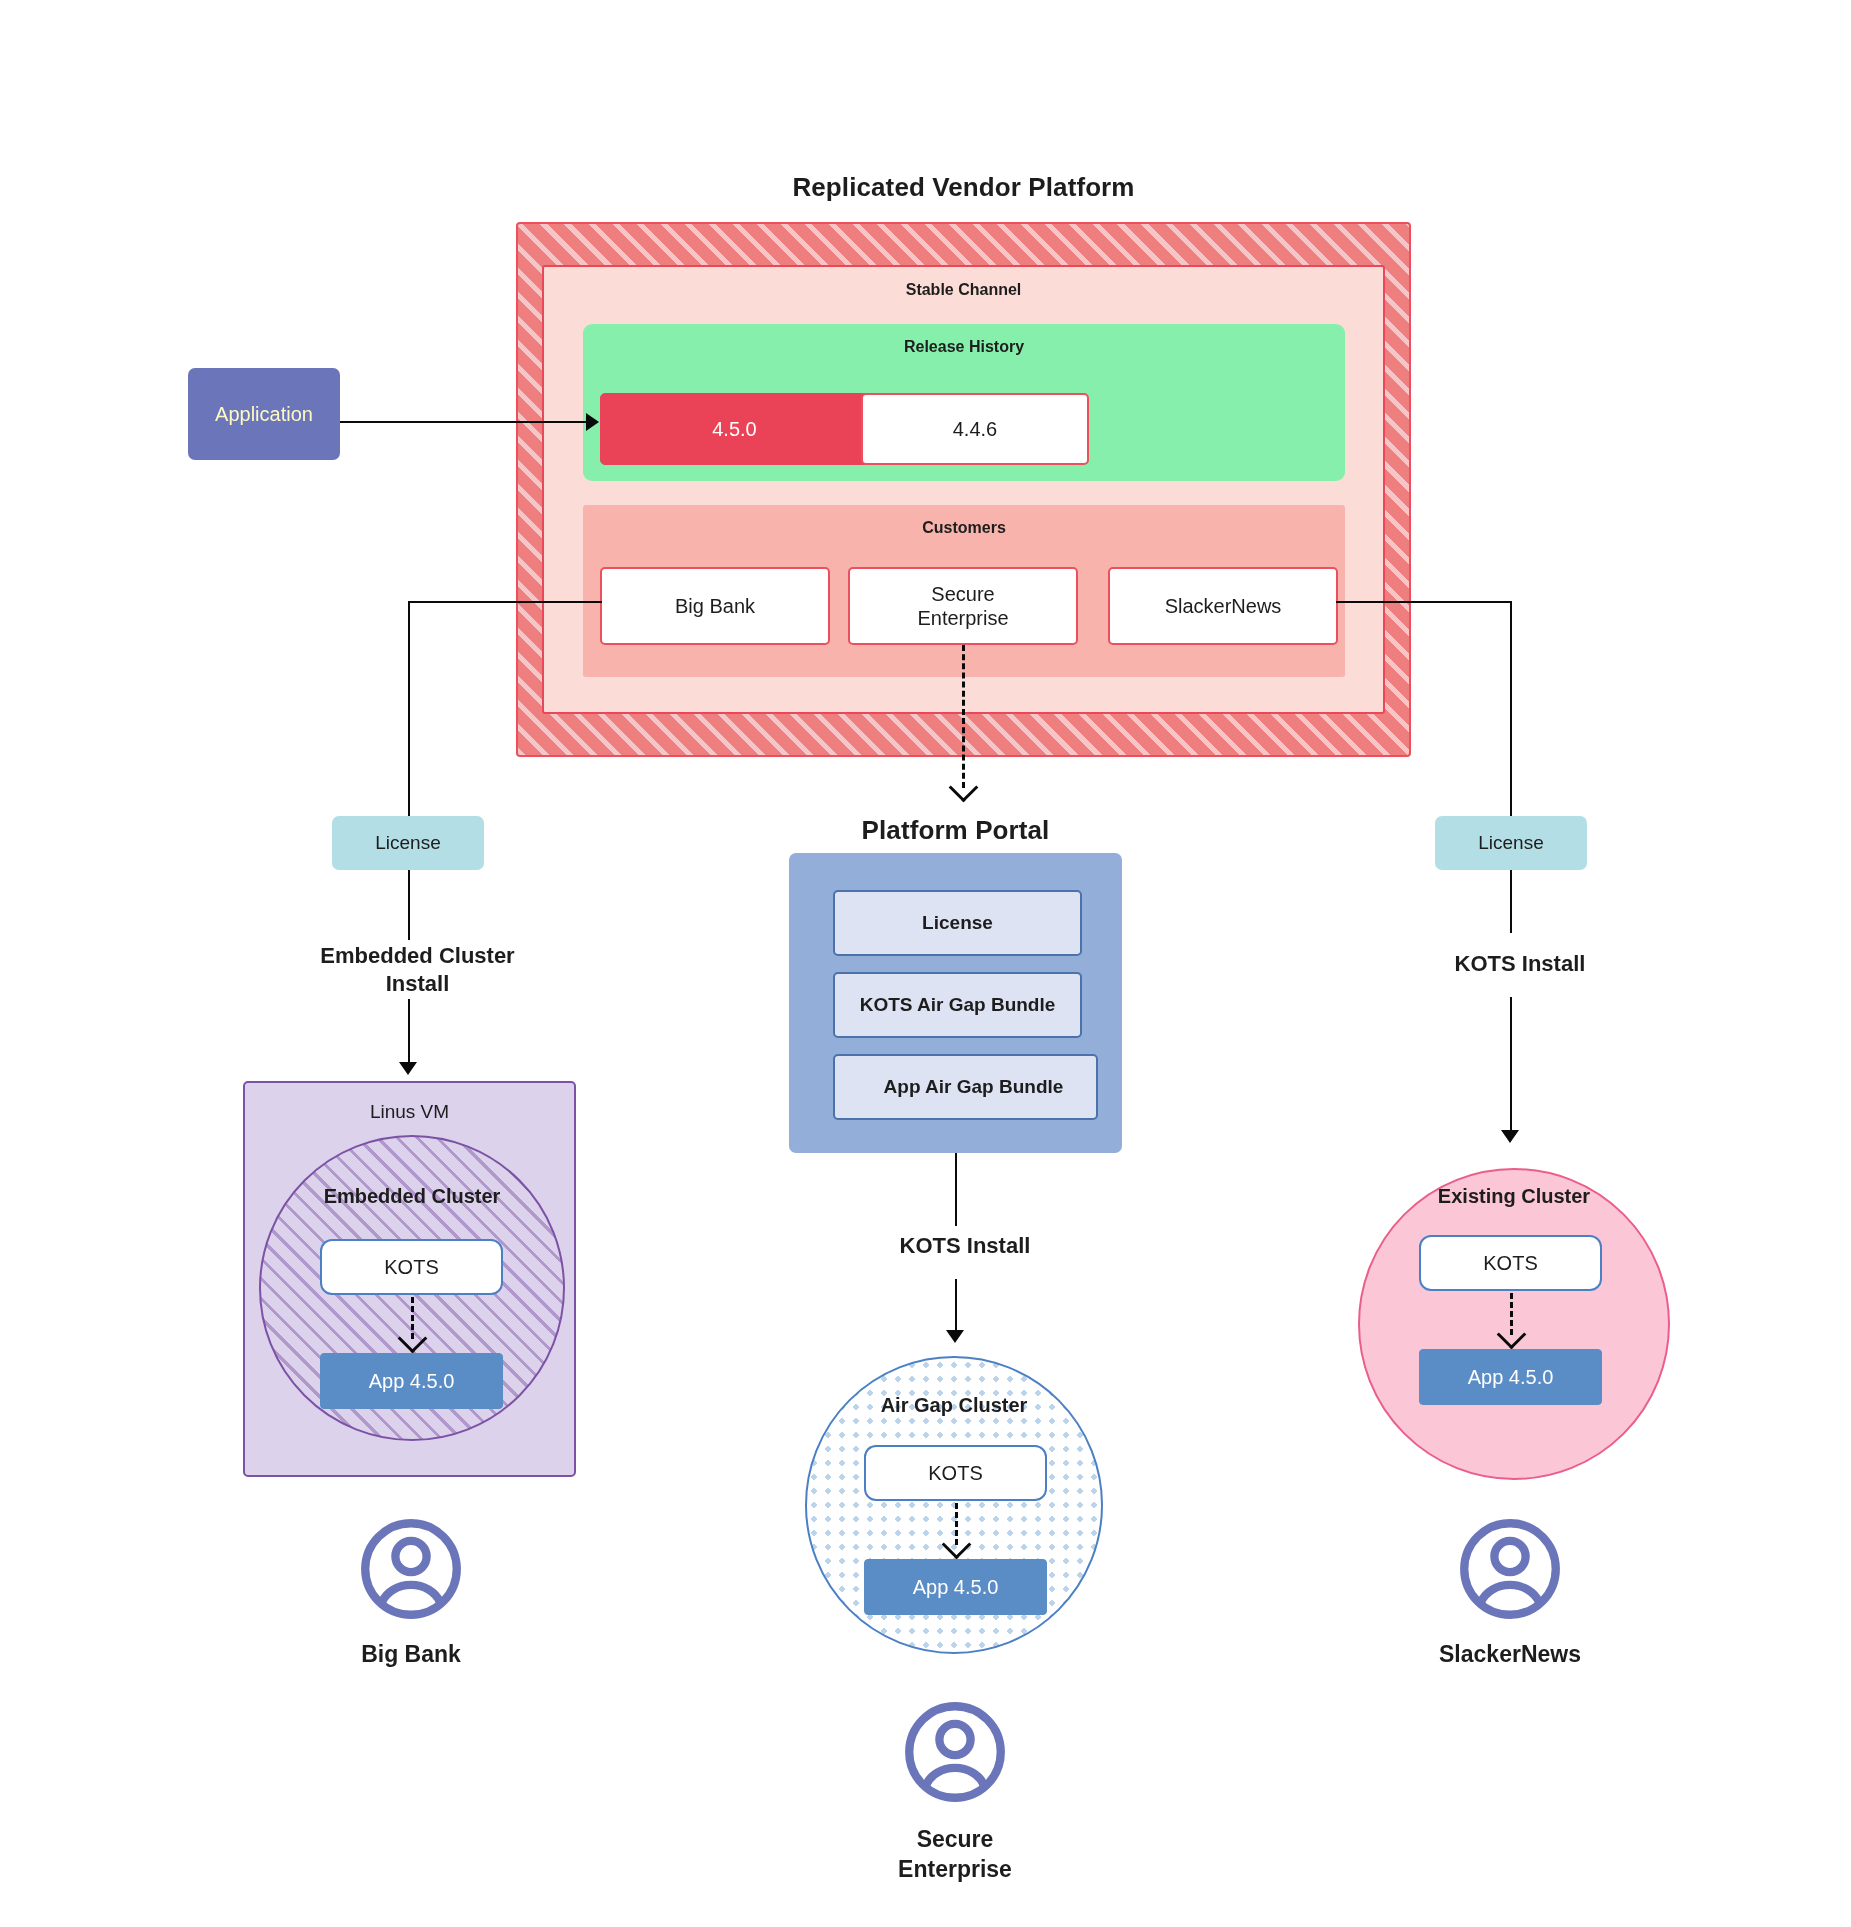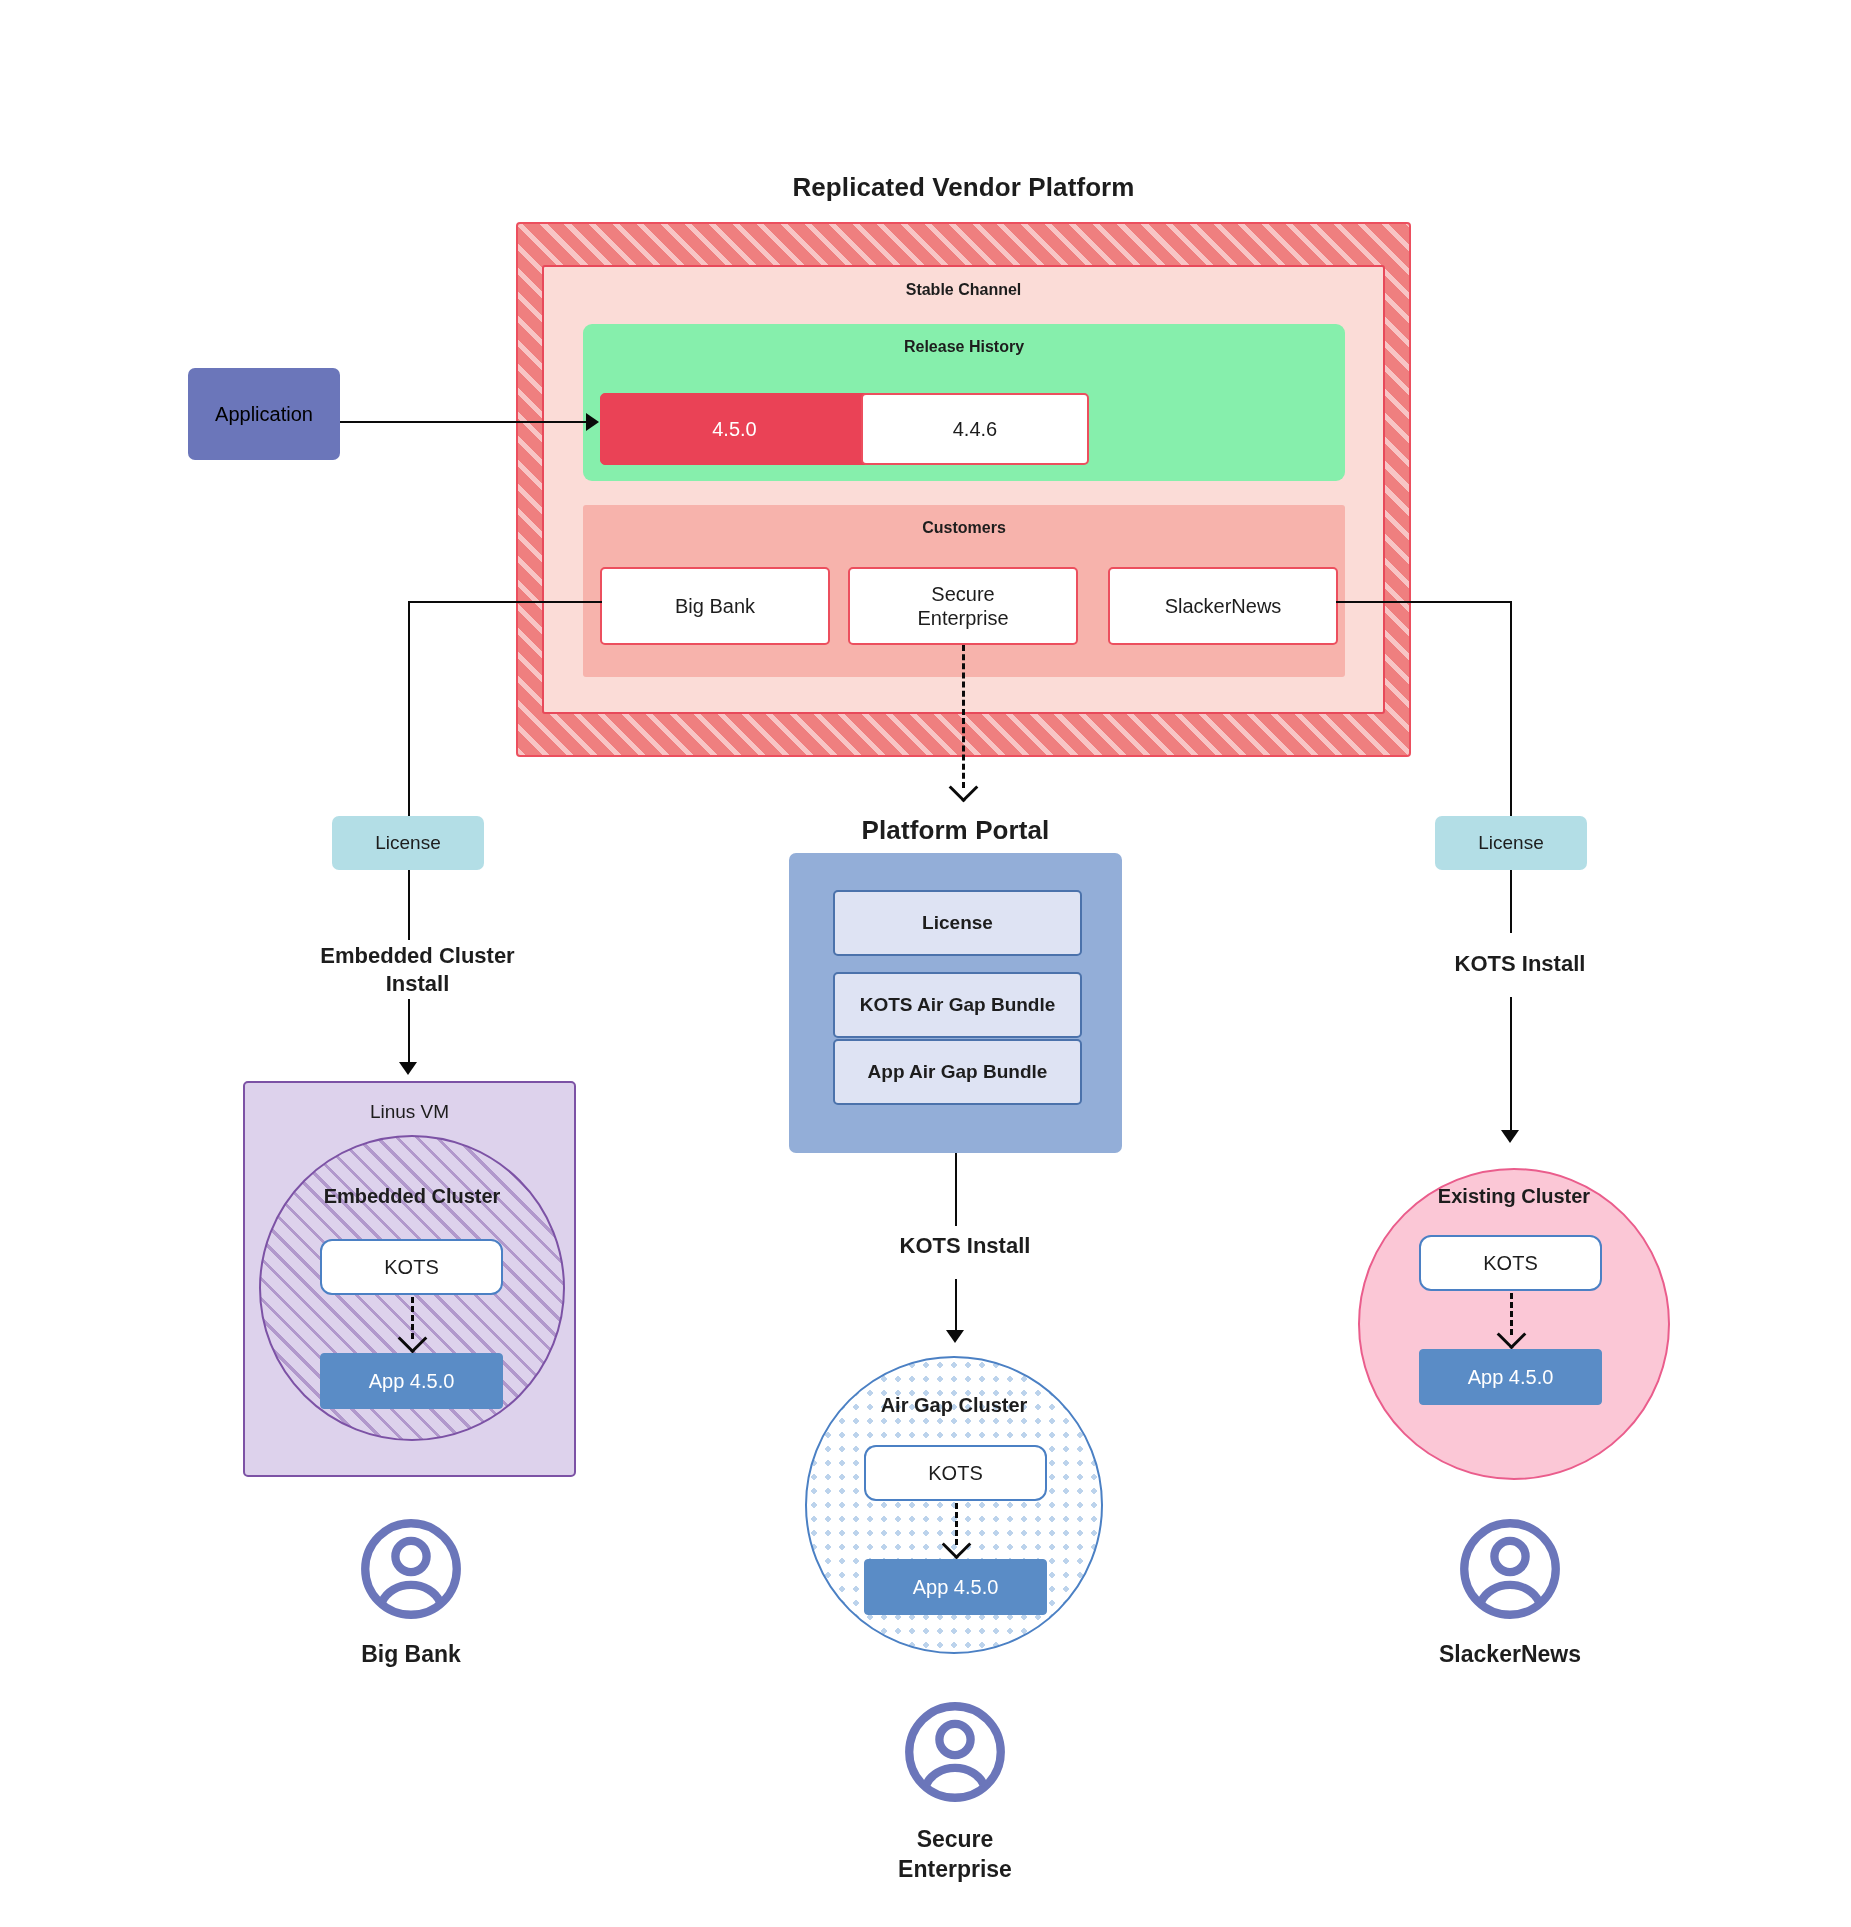--- a/index.html
+++ b/index.html
@@ -68,21 +68,21 @@
   .cust-box{
     height:78px;border-radius:5px;
     background:#ffffff;border:2px solid #ec4f5e;
     font-size:20px;font-weight:400;color:#1d1d1d;line-height:1.22;
   }
 
   
   #application-box{
     left:188px;top:368px;width:152px;height:92px;
     background:#6b76ba;border-radius:7px;
-    color:#000000;font-size:20px;font-weight:400;
+    color:#fef9c3;font-size:20px;font-weight:400;
   }
 
   
   .license-chip{
     width:152px;height:54px;border-radius:7px;
     background:#b3dee6;color:#1d1d1d;font-size:19px;font-weight:400;
   }
 
   
   #download-portal{
@@ -234,21 +234,21 @@
   </svg>
   <div class="cust-name" style="left:289px;top:1640px;width:244px;">Big Bank</div>
 
   <div class="ln-v-dash" style="left:962px;top:645px;height:143px;"></div>
   <div class="chev-d" style="left:953px;top:777px;"></div>
   <div class="abs title-lg" style="left:789px;top:815px;width:333px;text-align:center;">Platform  Portal</div>
 
   <div class="abs" id="download-portal">
     <div class="dp-item ctr" style="top:37px;">License</div>
     <div class="dp-item ctr" style="top:119px;">KOTS Air Gap Bundle</div>
-    <div class="dp-item ctr" style="top:186px;">App Air Gap Bundle</div>
+    <div class="dp-item ctr" style="top:201px;padding-left:16px;">App Air Gap Bundle</div>
   </div>
 
   <div class="ln-v" style="left:955px;top:1153px;height:73px;"></div>
   <div class="edge-label" style="left:855px;top:1230px;width:200px;">KOTS Install</div>
   <div class="ln-v" style="left:955px;top:1279px;height:57px;"></div>
   <div class="arrow-d" style="left:946px;top:1330px;"></div>
 
   <div class="abs" id="airgap-circle"></div>
   <div class="abs" style="left:805px;top:1394px;width:298px;text-align:center;font-size:20px;font-weight:700;color:#1d1d1d;">Air Gap Cluster</div>
   <div class="abs ctr kots-box" style="left:864px;top:1445px;width:183px;height:56px;">KOTS</div>

